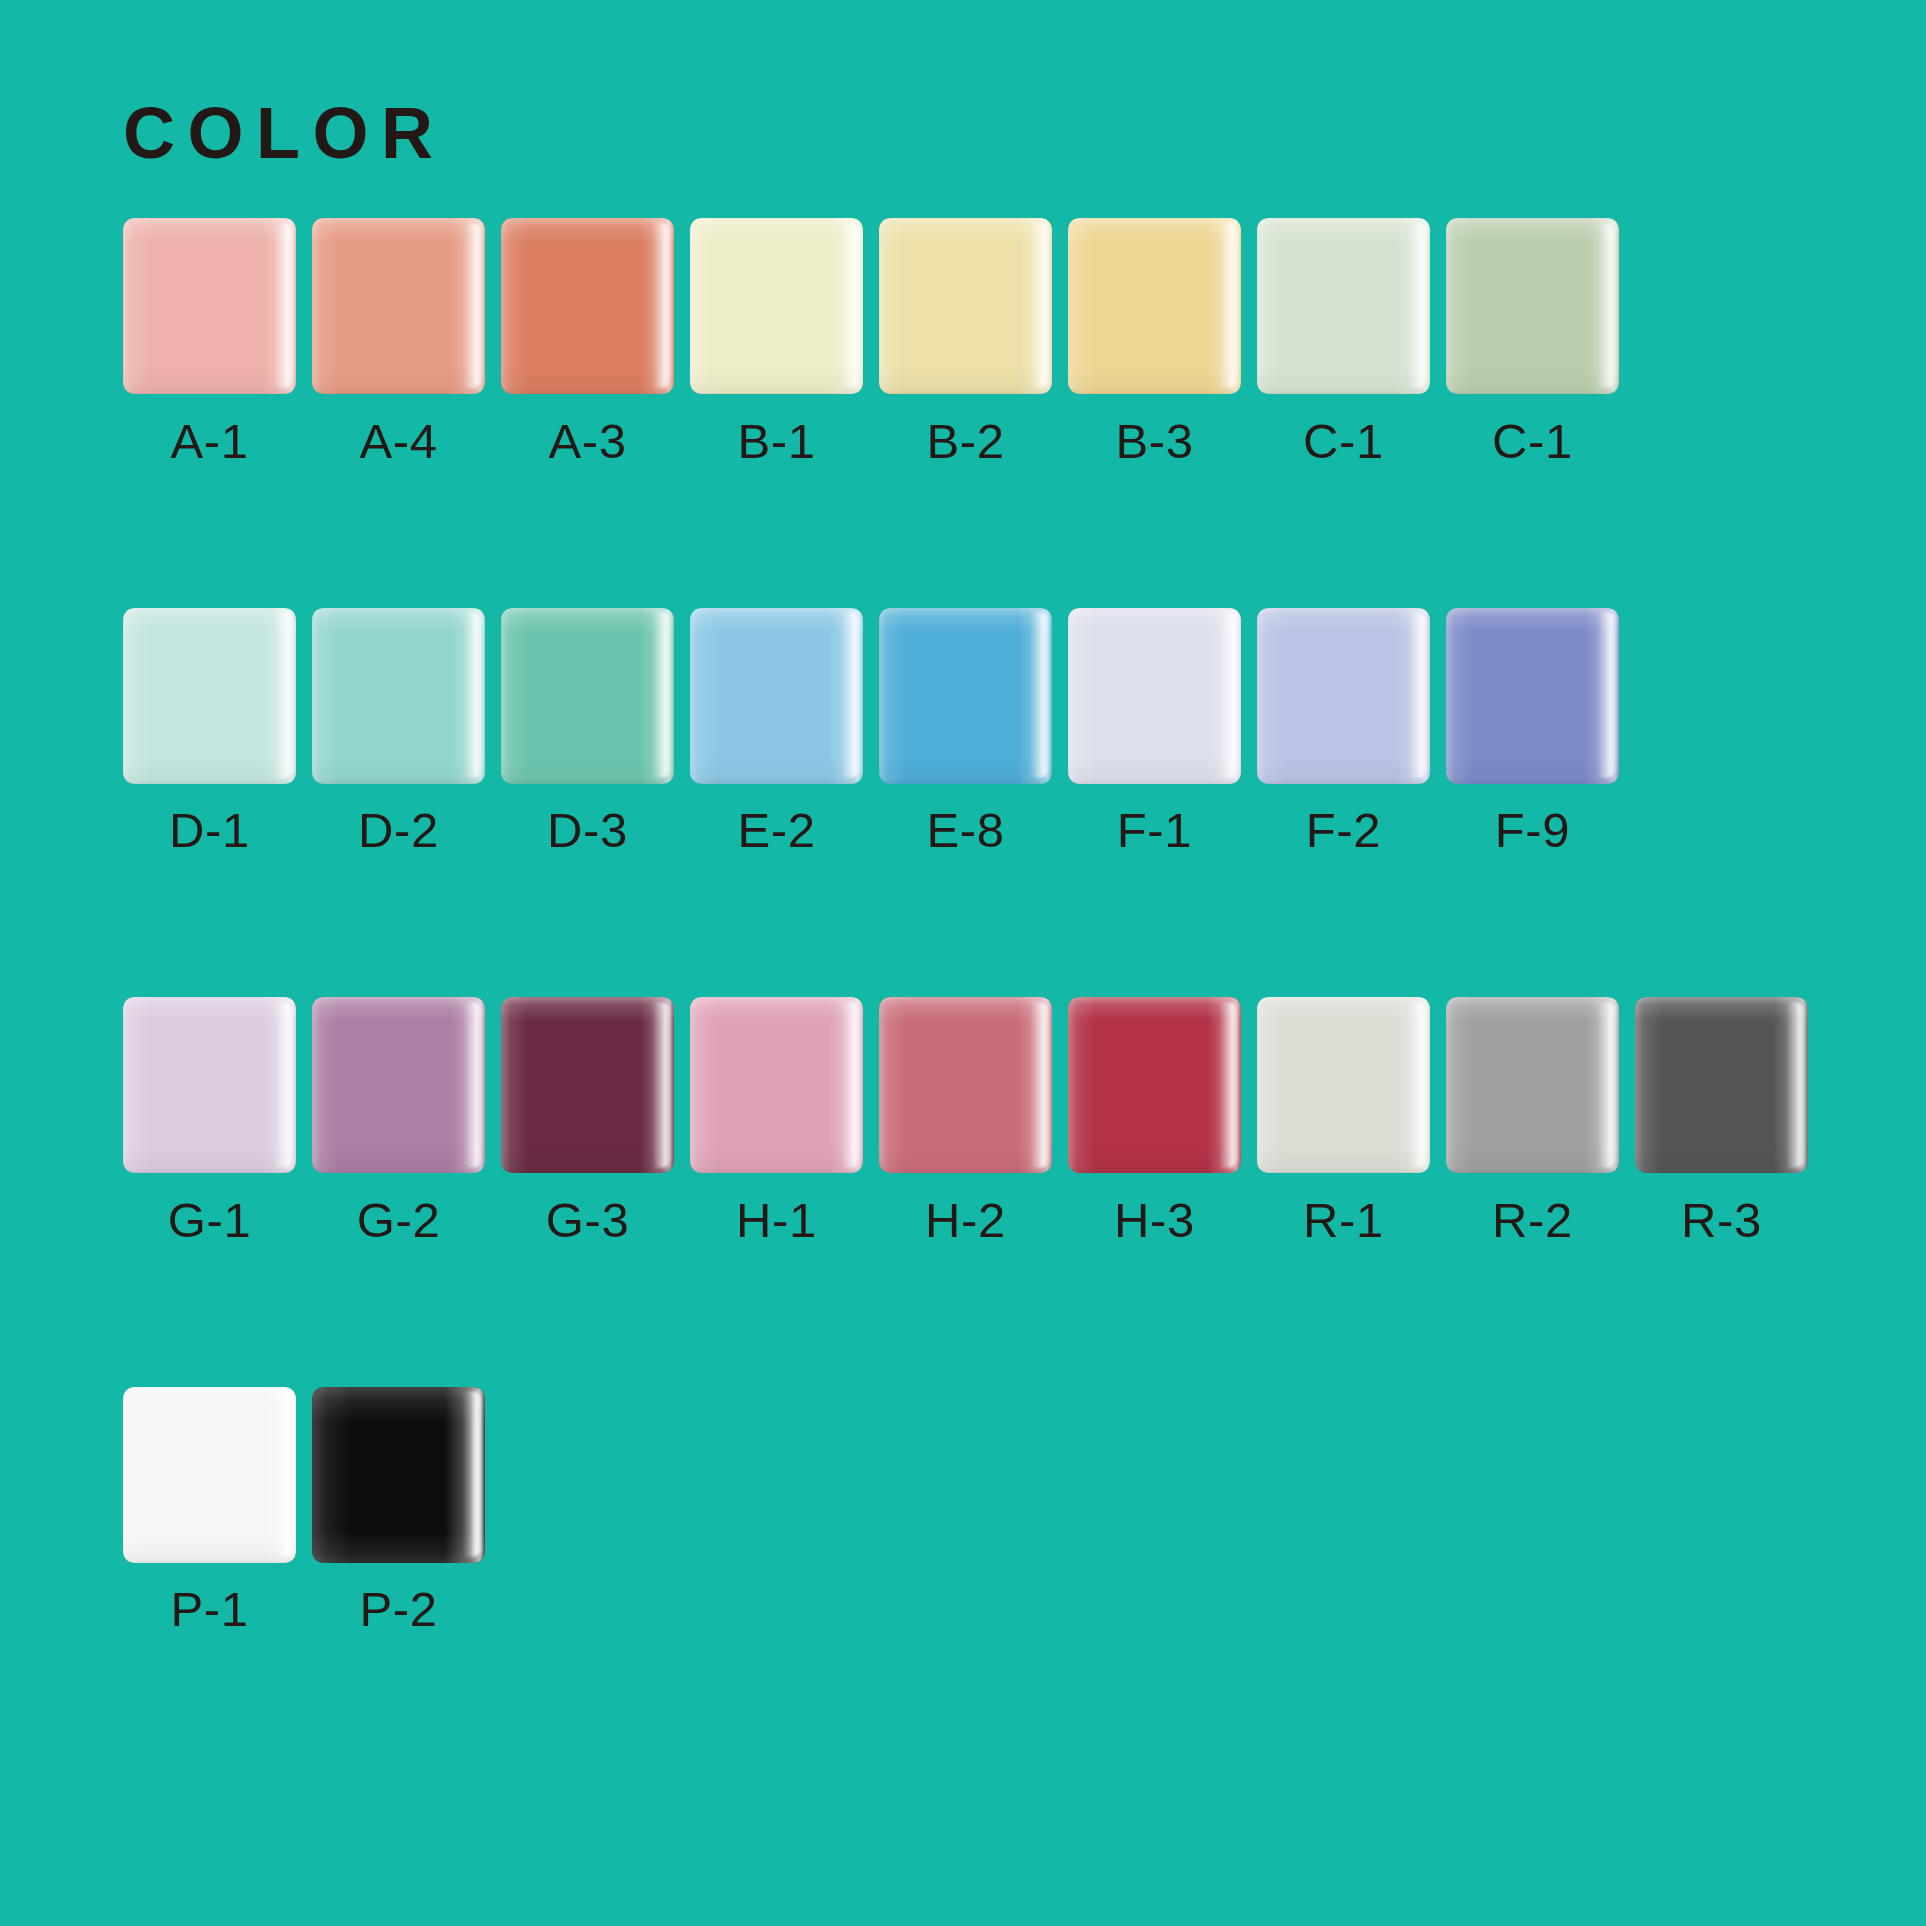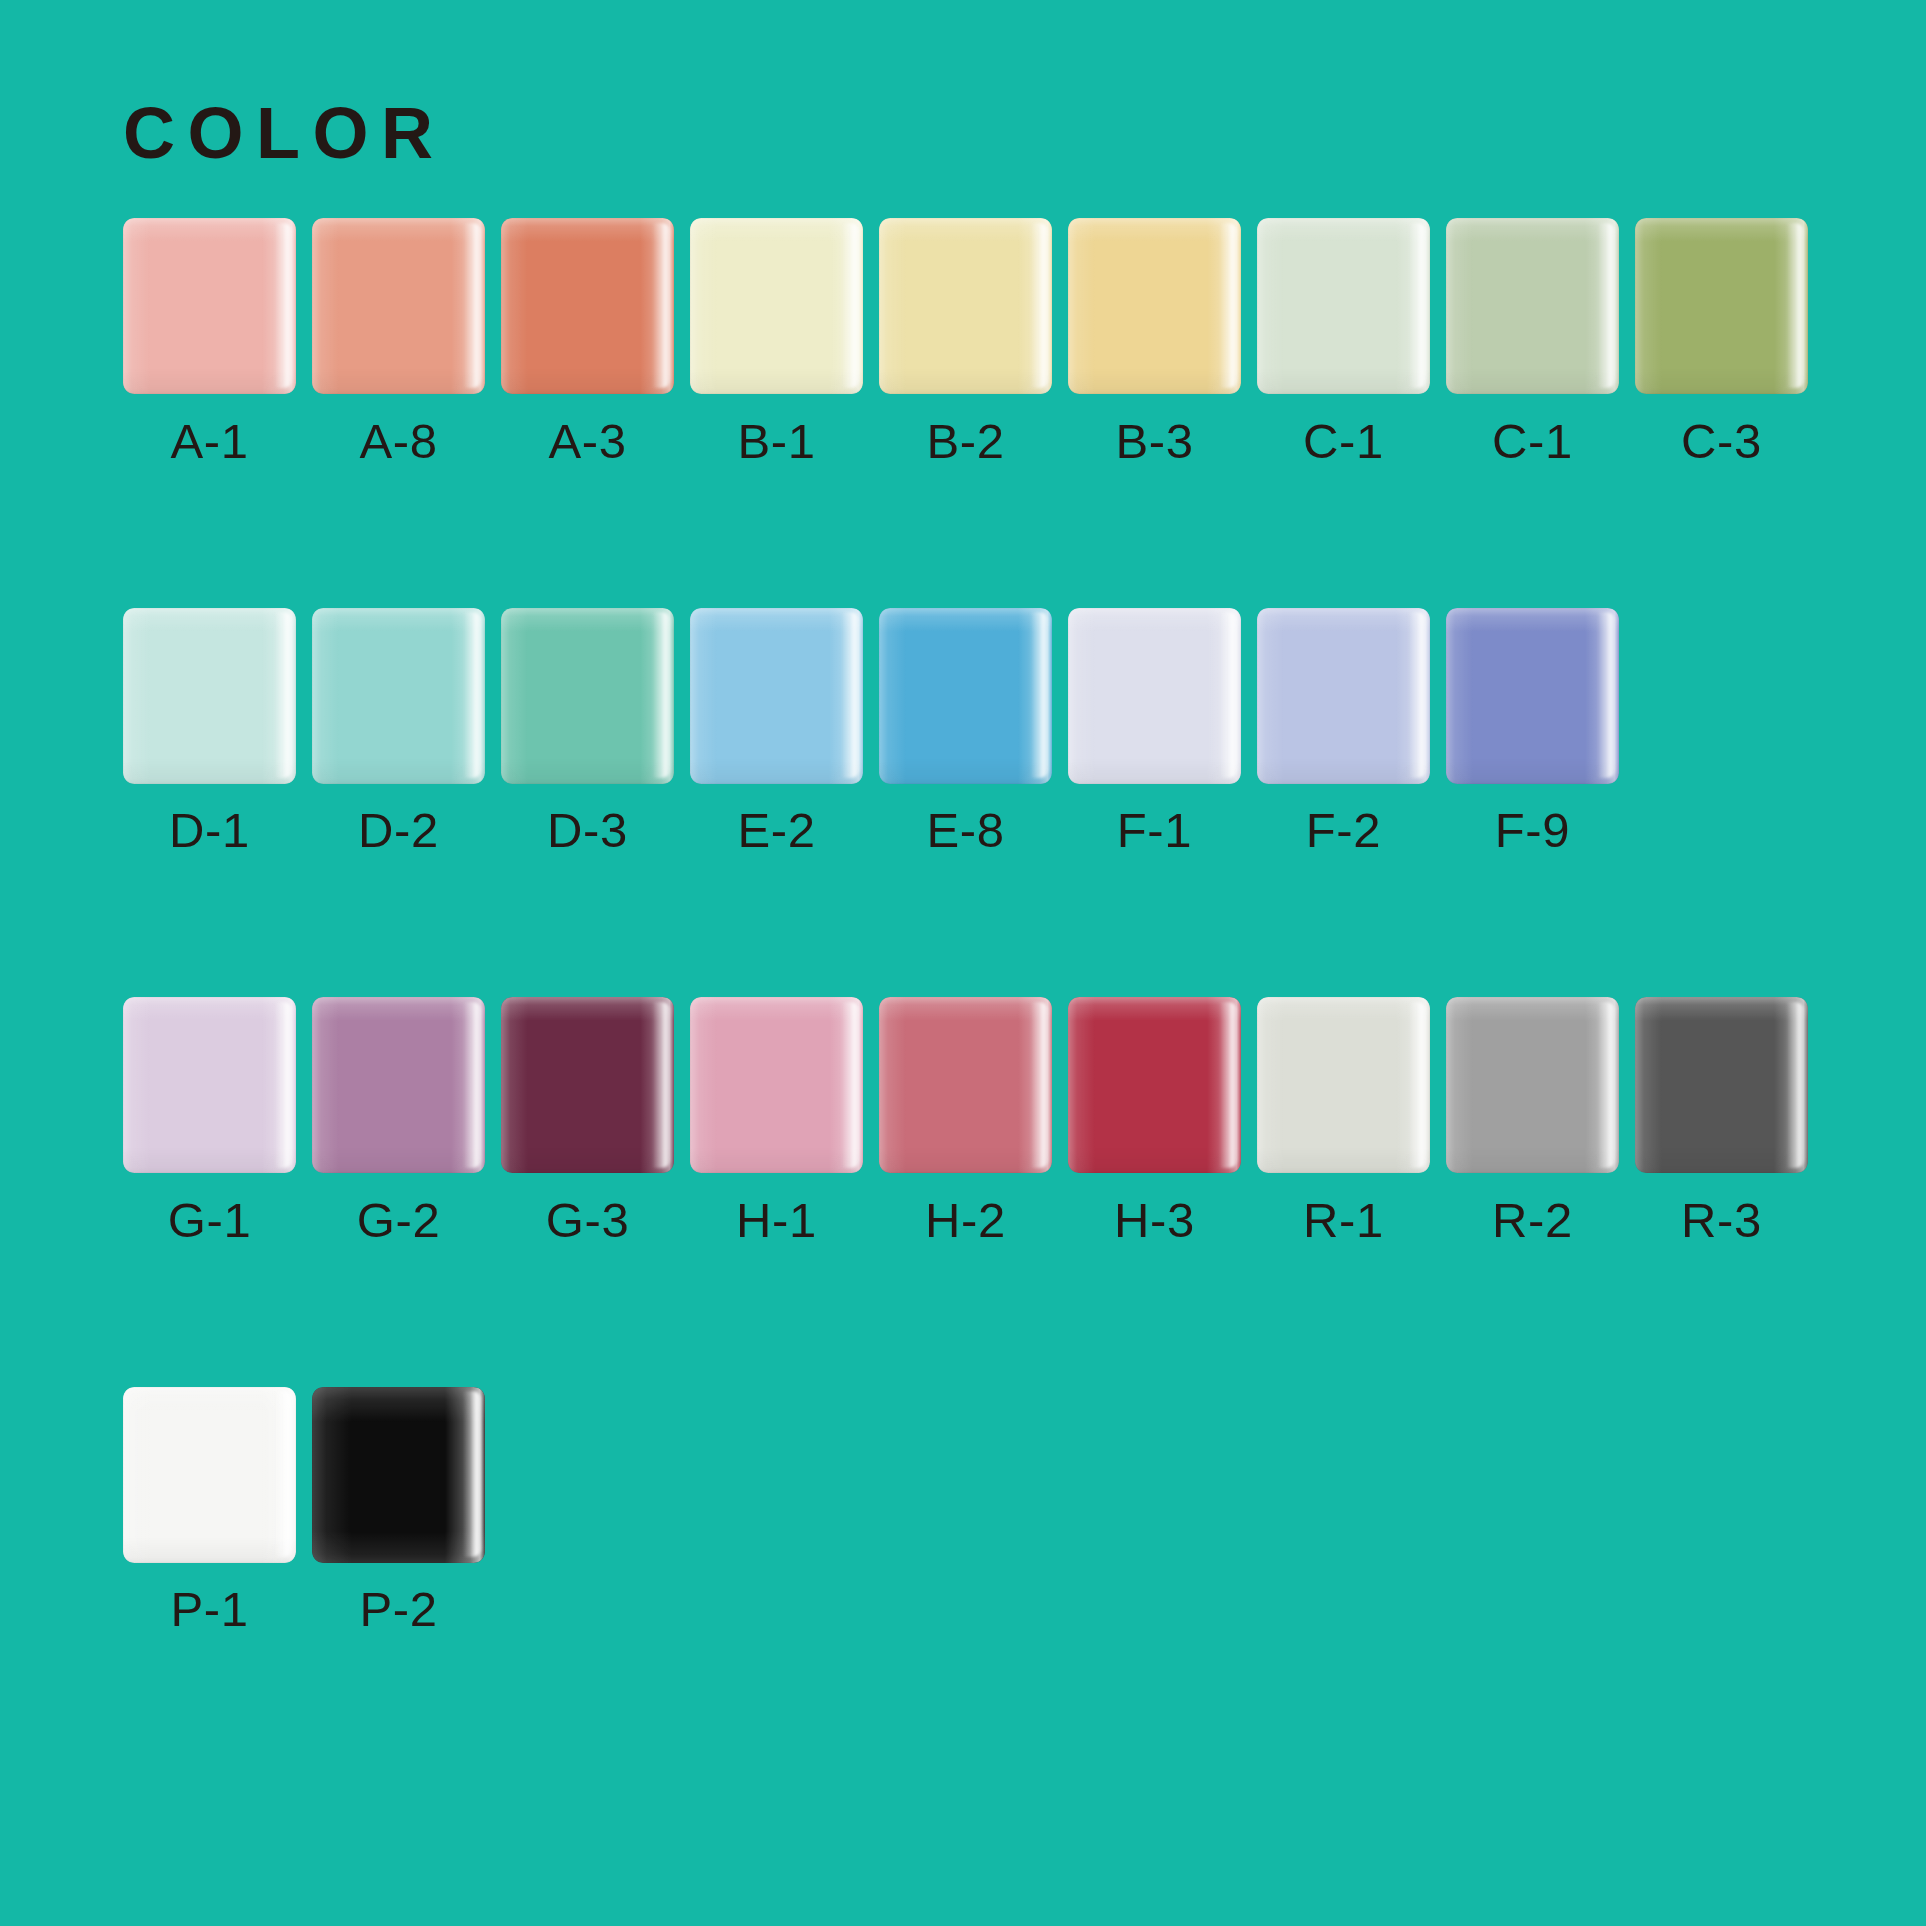--- a/index.html
+++ b/index.html
@@ -186,21 +186,21 @@
           </div>
           <div class="swatch-label">A-1</div>
         </div>
         <div class="swatch-cell">
           <div class="tile" style="--c: #E79C85;">
             <div class="tile-face"></div>
             <div class="tile-bevel"></div>
             <div class="tile-gloss"></div>
             <div class="tile-outline"></div>
           </div>
-          <div class="swatch-label">A-8</div>
+          <div class="swatch-label">A-4</div>
         </div>
         <div class="swatch-cell">
           <div class="tile" style="--c: #DC7E61;">
             <div class="tile-face"></div>
             <div class="tile-bevel"></div>
             <div class="tile-gloss"></div>
             <div class="tile-outline"></div>
           </div>
           <div class="swatch-label">A-3</div>
         </div>
@@ -241,29 +241,20 @@
           <div class="swatch-label">C-1</div>
         </div>
         <div class="swatch-cell">
           <div class="tile" style="--c: #BCCDAE;">
             <div class="tile-face"></div>
             <div class="tile-bevel"></div>
             <div class="tile-gloss"></div>
             <div class="tile-outline"></div>
           </div>
           <div class="swatch-label">C-1</div>
-        </div>
-        <div class="swatch-cell">
-          <div class="tile" style="--c: #9DB069;">
-            <div class="tile-face"></div>
-            <div class="tile-bevel"></div>
-            <div class="tile-gloss"></div>
-            <div class="tile-outline"></div>
-          </div>
-          <div class="swatch-label">C-3</div>
         </div>
       </div>
       <div class="swatch-row">
         <div class="swatch-cell">
           <div class="tile" style="--c: #C5E6E0;">
             <div class="tile-face"></div>
             <div class="tile-bevel"></div>
             <div class="tile-gloss"></div>
             <div class="tile-outline"></div>
           </div>

